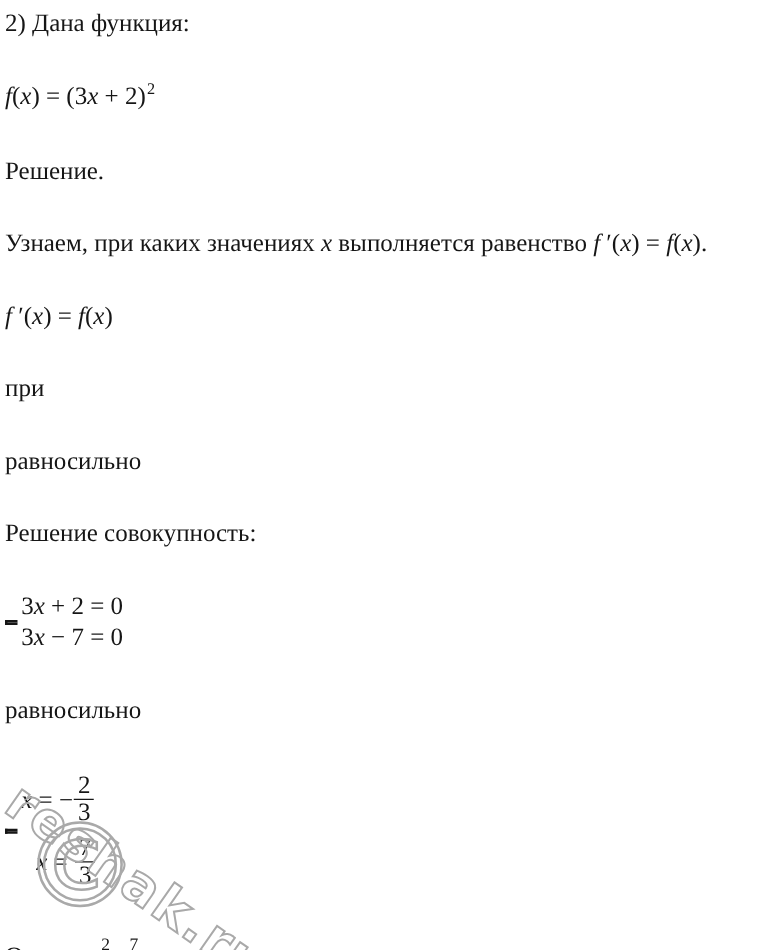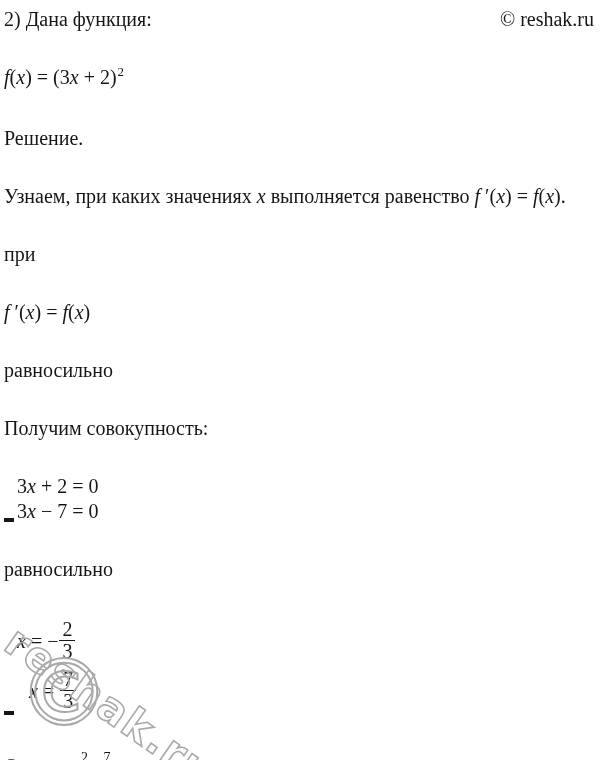--- a/index.html
+++ b/index.html
@@ -18,21 +18,21 @@
 
   .line { margin-bottom: 19px; line-height: 22px; margin-top: 36px; }
   .line i { font-style: italic; }
 
   .sup { font-size: 13px; position: relative; top: -8px; margin-left: 1px; }
 
   .frac { display: inline-flex; flex-direction: column; align-items: center; vertical-align: middle; line-height: 1.05; margin: 0 1px; }
   .frac .num, .frac .den { padding: 0 3px; text-align: center; display: block; }
   .frac .den { border-top: 1.5px solid #161616; }
 
-  .line-system { display: flex; align-items: flex-end; }
+  .line-system { display: flex; align-items: center; }
   .bracket { width: 8px; border: 2.2px solid #161616; border-right: none; margin-right: 3px; flex: 0 0 auto; }
   .rows { display: flex; flex-direction: column; justify-content: space-around; gap: 3px; }
   .row { white-space: pre; }
 
   .name-system-2 .rows { gap: 7px; padding: 3px 0; }
   .name-system-2 .row { display: flex; align-items: center; }
   .name-system-2 .row:nth-child(2) { padding-left: 12px; }
 
   .name-answer { display: flex; align-items: center; margin-bottom: 0; }
   .name-answer .frac { font-size: 14px; margin: 0 2px; }
@@ -54,31 +54,30 @@
     color: transparent; -webkit-text-stroke: 2px #a9a9a9;
   }
 </style>
 </head>
 <body>
 
 <div class="page">
 
   <div class="header">
     <span>2) Дана функция:</span>
-    <span>© reshak.ru</span>
   </div>
 
   <div id="content">
       <div class="line line-math name-function-definition"><span><i>f</i>(<i>x</i>) = (3<i>x</i> + 2)</span><span class="sup">2</span></div>
       <div class="line line-text name-solution-label"><span>Решение.</span></div>
       <div class="line line-text name-task-statement"><span>Узнаем, при каких значениях <i>x</i> выполняется равенство <i>f</i> ′(<i>x</i>) = <i>f</i>(<i>x</i>).</span></div>
+      <div class="line line-math name-condition-equation"><span><i>f</i> ′(<i>x</i>) = <i>f</i>(<i>x</i>)</span></div>
       <div class="line line-text name-when-label"><span>при</span></div>
-      <div class="line line-math name-condition-equation"><span><i>f</i> ′(<i>x</i>) = <i>f</i>(<i>x</i>)</span></div>
       <div class="line line-text name-equivalent-label-1"><span>равносильно</span></div>
-      <div class="line line-text name-set-label"><span>Получим совокупность:</span></div>
+      <div class="line line-text name-set-label"><span>Решение совокупность:</span></div>
       <div class="line line-system name-system-1">
         <span class="bracket"></span>
         <span class="rows">
           <div class="row"><span>3<i>x</i> + 2 = 0</span></div>
           <div class="row"><span>3<i>x</i> − 7 = 0</span></div>
         </span>
       </div>
       <div class="line line-text name-equivalent-label-2"><span>равносильно</span></div>
       <div class="line line-system name-system-2">
         <span class="bracket"></span>

